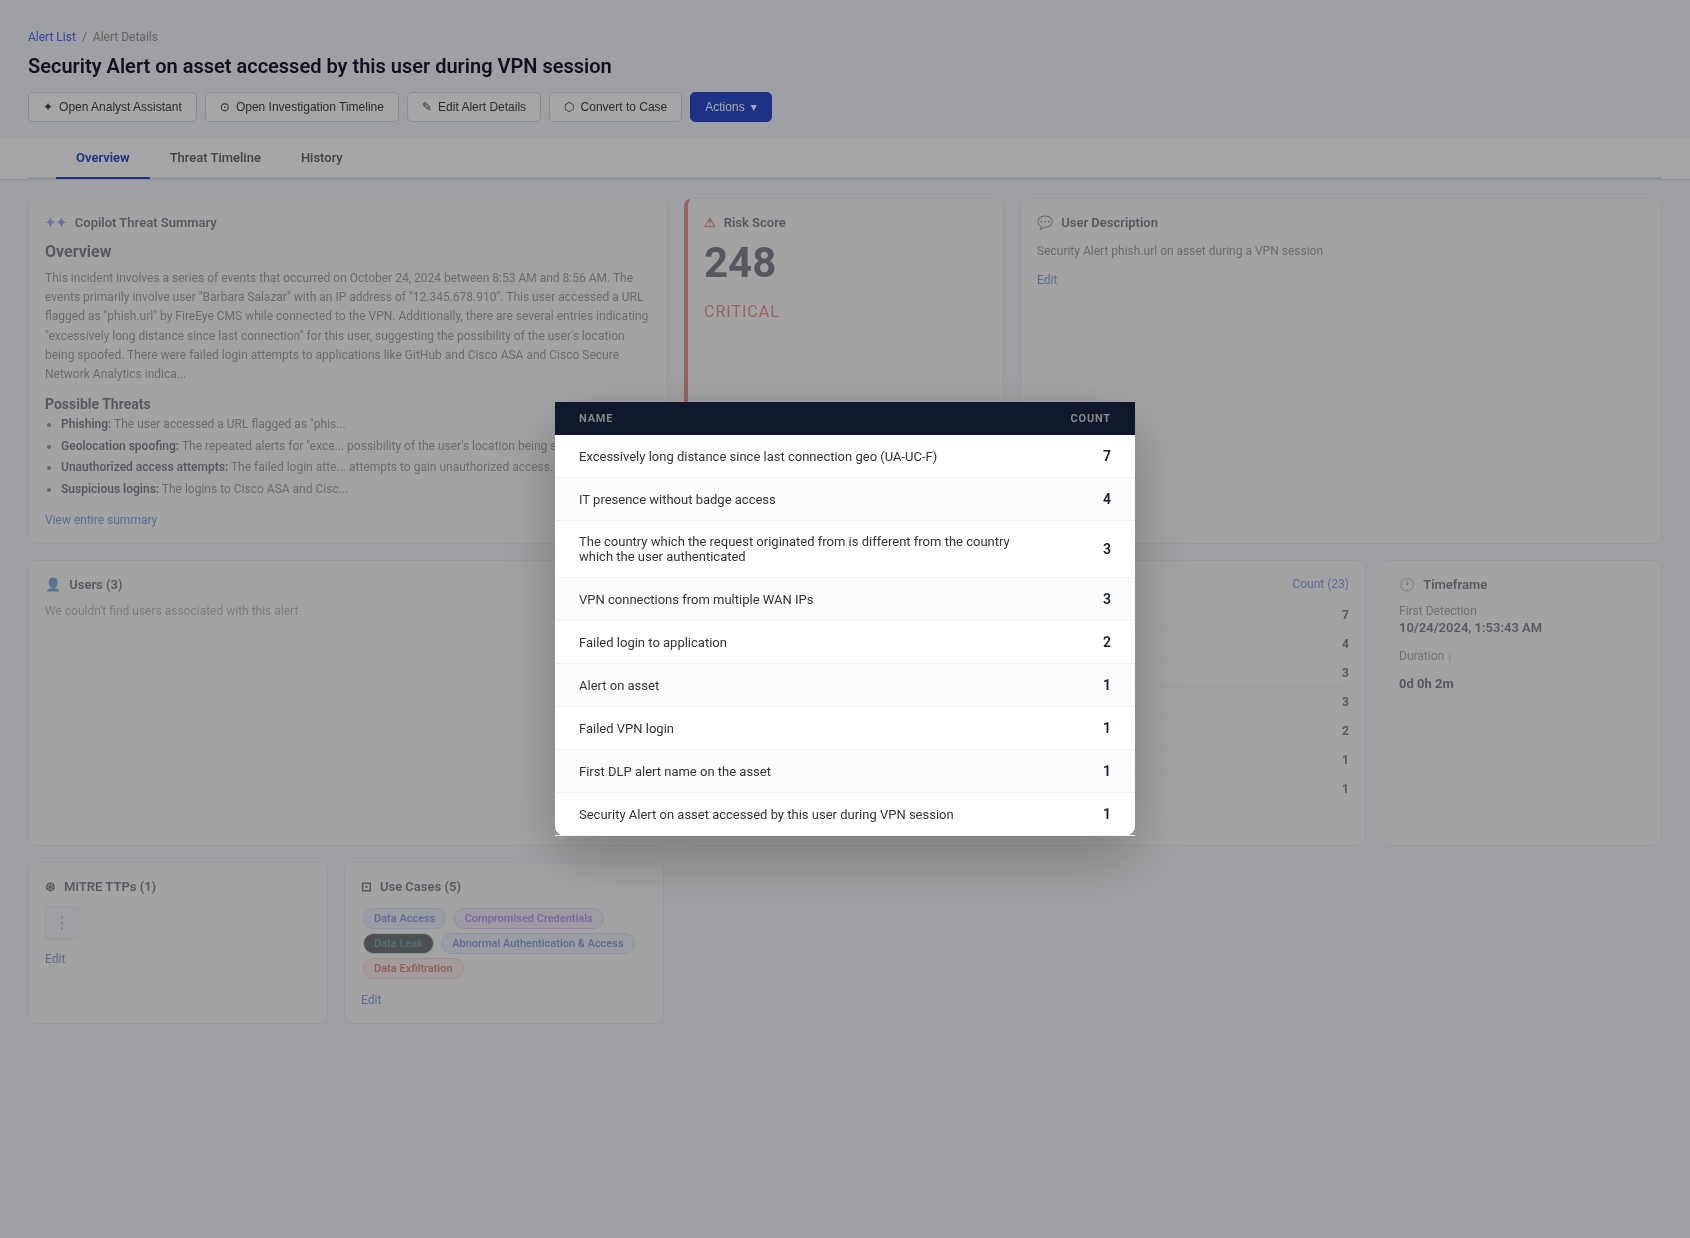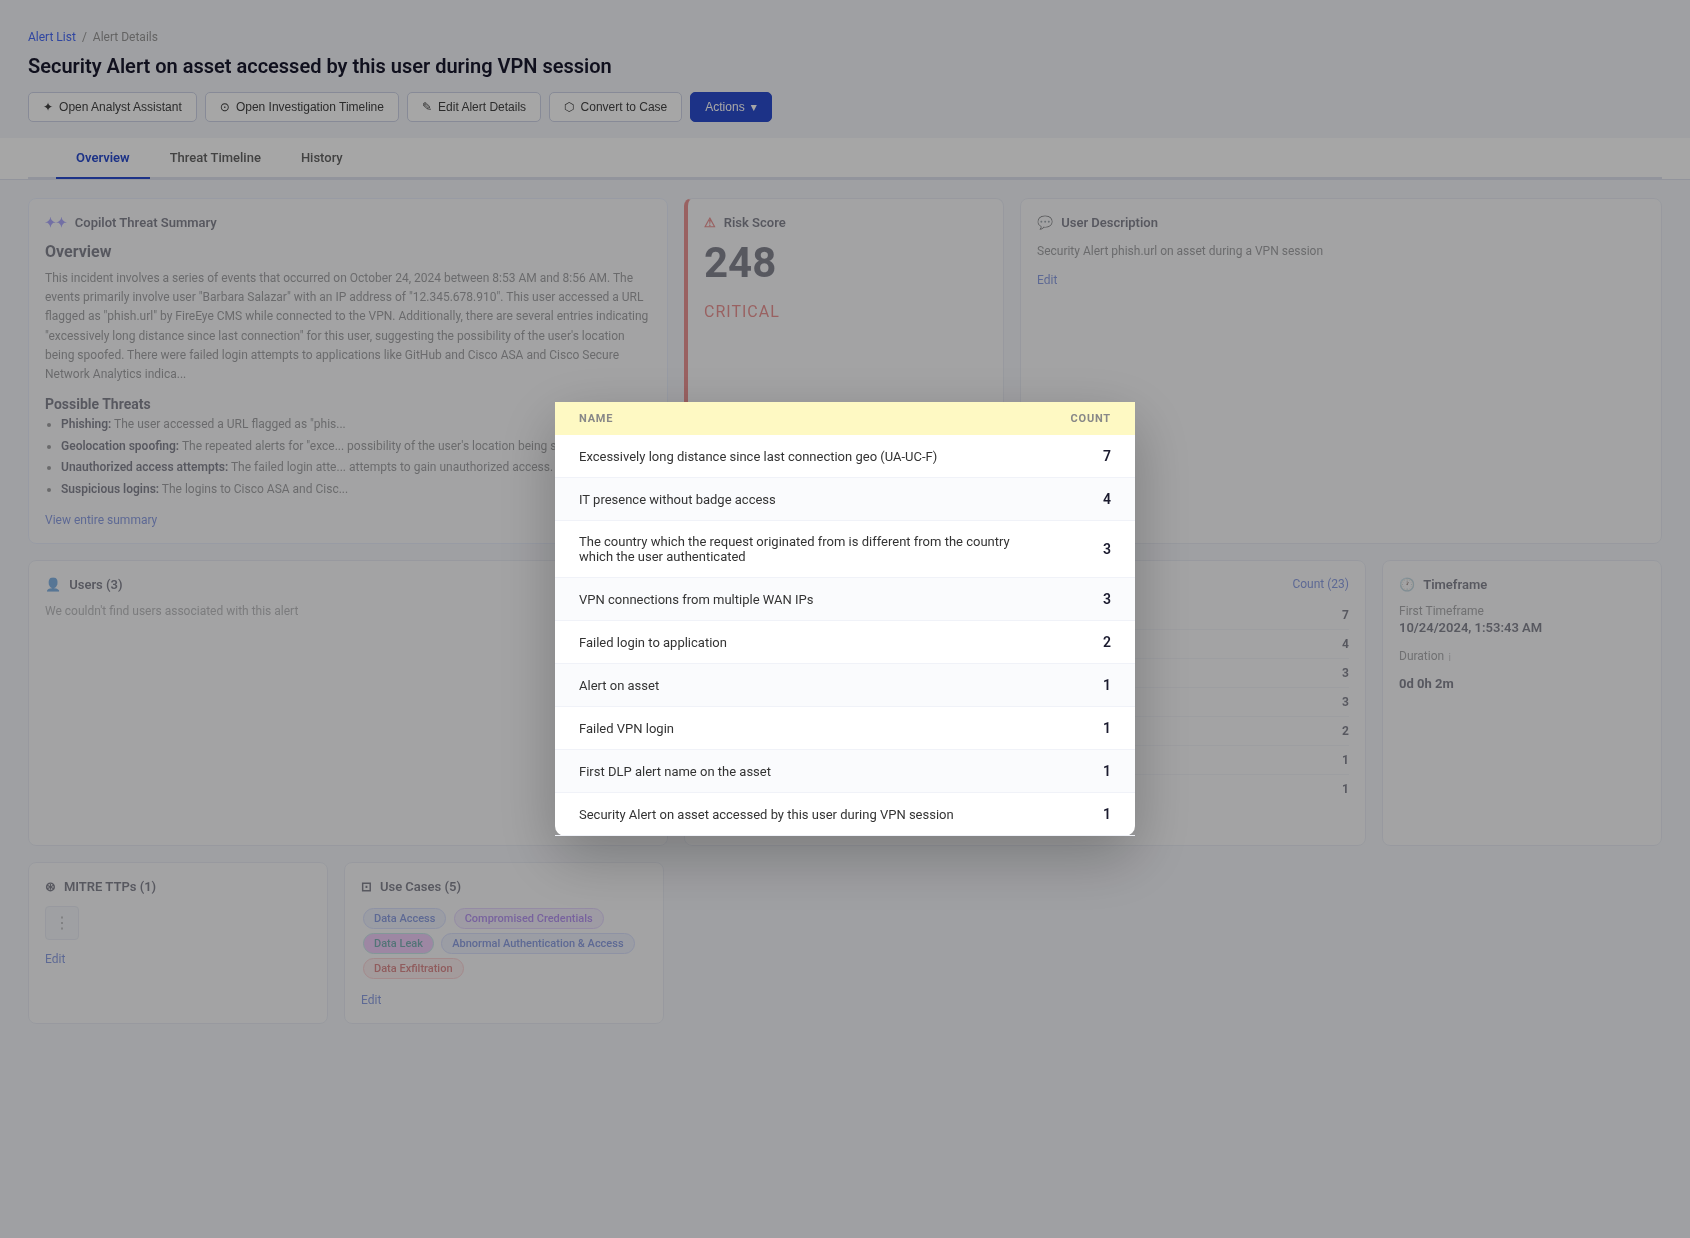--- a/index.html
+++ b/index.html
@@ -38,36 +38,36 @@
 
     .threats-title { font-size: 14px; font-weight: 700; margin: 12px 0 2px; }
     .threats-list { font-size: 12px; color: #555; line-height: 1.8; padding-left: 16px; }
     .threats-list li span { font-weight: 600; color: #1a1a2e; }
 
     .view-link { color: #2c4ecf; font-size: 12px; cursor: pointer; margin-top: 12px; display: inline-block; }
 
     .tag { display: inline-flex; align-items: center; padding: 3px 10px; border-radius: 12px; font-size: 11px; font-weight: 500; margin: 2px; border: 1px solid; }
     .tag-blue { background: #e8eeff; color: #2c4ecf; border-color: #c0ccff; }
     .tag-purple { background: #f3e8ff; color: #7c3aed; border-color: #d4b8ff; }
-    .tag-teal { background: #f0abfc; color: #0d7377; border-color: #a0dcdc; }
+    .tag-teal { background: #000000; color: #0d7377; border-color: #a0dcdc; }
     .tag-red { background: #ffe8e8; color: #c62828; border-color: #ffb3b3; }
 
     
     .modal-overlay { position: fixed; top: 0; left: 0; width: 100%; height: 100%; background: rgba(0,0,0,0.35); display: flex; align-items: center; justify-content: center; z-index: 1000; }
 
     .modal { background: #fff; border-radius: 10px; width: 580px; max-height: 80vh; display: flex; flex-direction: column; box-shadow: 0 20px 60px rgba(0,0,0,0.25); }
 
     .modal-header { display: flex; align-items: center; justify-content: space-between; padding: 20px 24px 16px; border-bottom: 1px solid #e8ecf5; }
     .modal-title { font-size: 17px; font-weight: 700; color: #1a1a2e; }
     .modal-close { background: none; border: none; font-size: 18px; color: #888; cursor: pointer; padding: 2px 6px; border-radius: 4px; }
 
     .modal-body { overflow-y: auto; flex: 1; }
 
     .rules-table { width: 100%; border-collapse: collapse; }
-    .rules-table thead tr { background: #fef9c3; }
+    .rules-table thead tr { background: #0f172a; }
     .rules-table th { padding: 10px 24px; text-align: left; font-size: 11px; font-weight: 700; color: #888; letter-spacing: 0.8px; text-transform: uppercase; }
     .rules-table th.count-col { text-align: right; }
     .rules-table td { padding: 13px 24px; font-size: 13px; color: #333; border-bottom: 1px solid #f0f2f8; }
     .rules-table td.count-val { text-align: right; font-weight: 600; color: #1a1a2e; font-size: 14px; }
     .rules-table tbody tr:nth-child(even) { background: #fafbfd; }
 
     .timeframe-label { font-size: 12px; color: #666; margin-bottom: 2px; }
     .timeframe-val { font-size: 13px; font-weight: 600; color: #1a1a2e; }
     .timeframe-dur { font-size: 13px; font-weight: 700; color: #1a1a2e; margin-top: 12px; }
     .timeframe-dur-label { font-size: 12px; color: #666; display: flex; align-items: center; gap: 4px; }
@@ -214,21 +214,21 @@
           </div>
       </div>
       <a class="view-link">View all rules</a>
     </div>
 
     <div class="card">
       <div class="card-header">
         <span>🕐</span>
         <span>Timeframe</span>
       </div>
-      <div class="timeframe-label">First Timeframe</div>
+      <div class="timeframe-label">First Detection</div>
       <div class="timeframe-val">10/24/2024, 1:53:43 AM</div>
       <div class="timeframe-dur-label" style="margin-top:14px;">
         <span>Duration</span>
         <span style="color:#aaa; font-size:11px;">ℹ</span>
       </div>
       <div class="timeframe-dur">0d 0h 2m</div>
     </div>
   </div>
 
   <div style="display:grid; grid-template-columns:300px 320px 1fr; gap:16px; padding:16px 28px 18px; opacity:0.5;">

